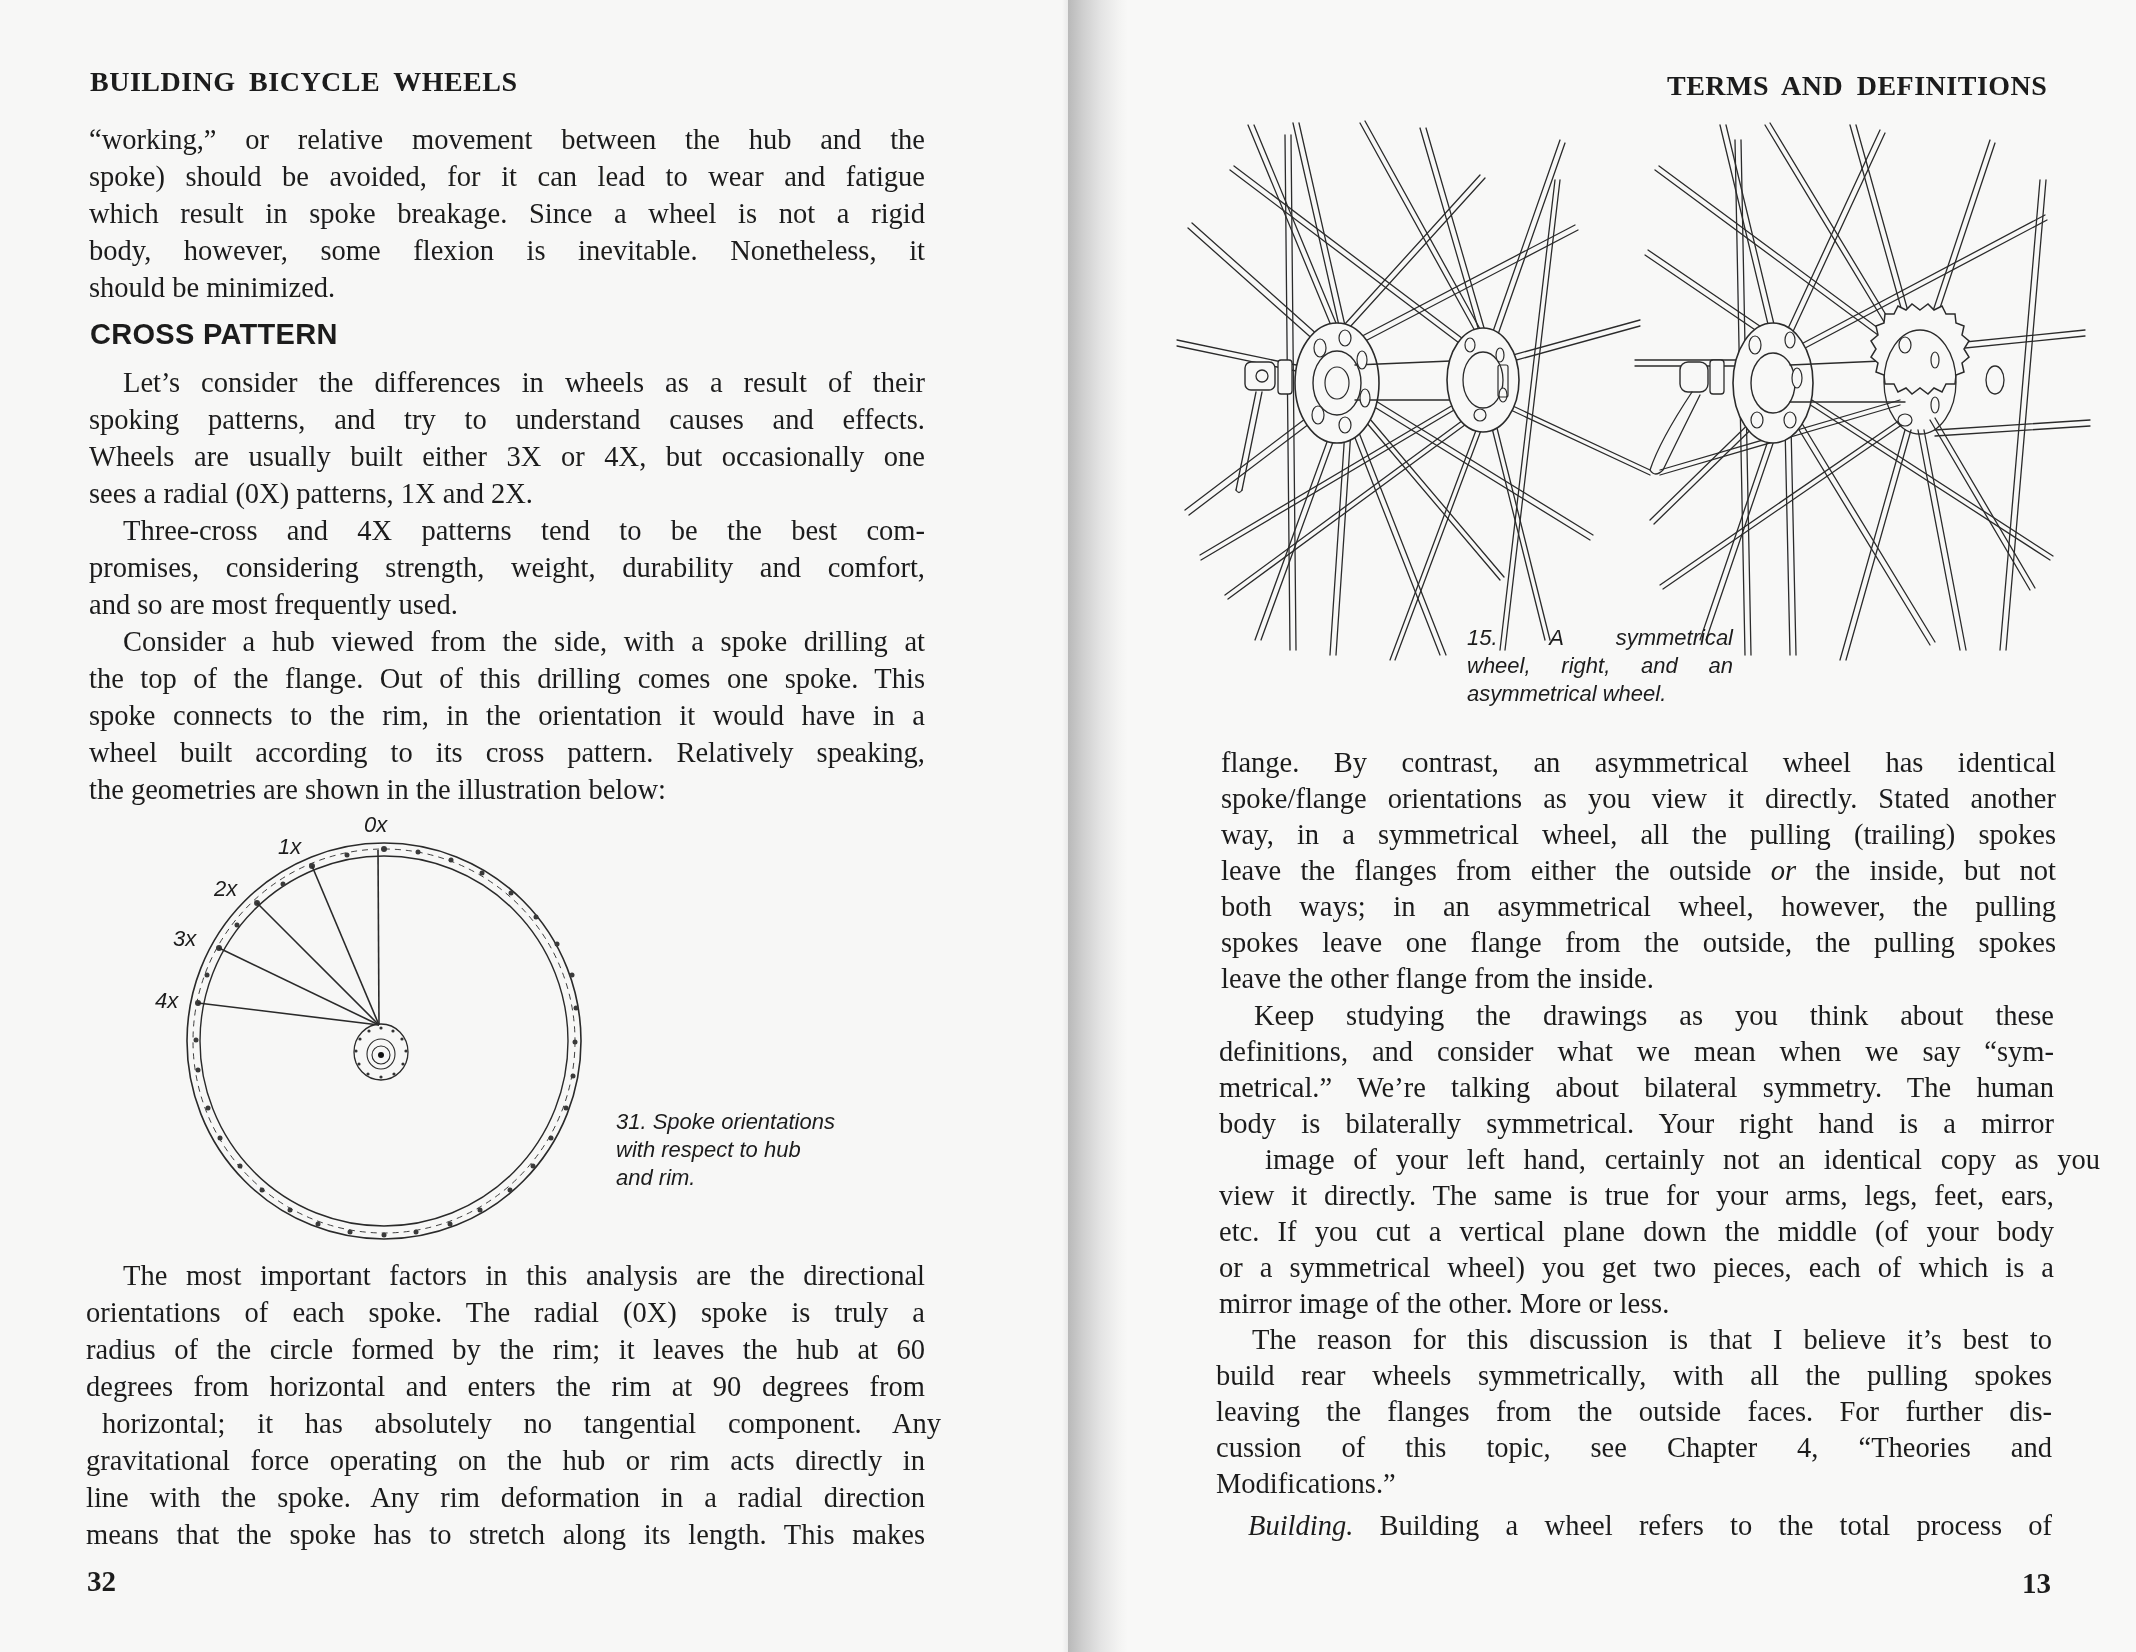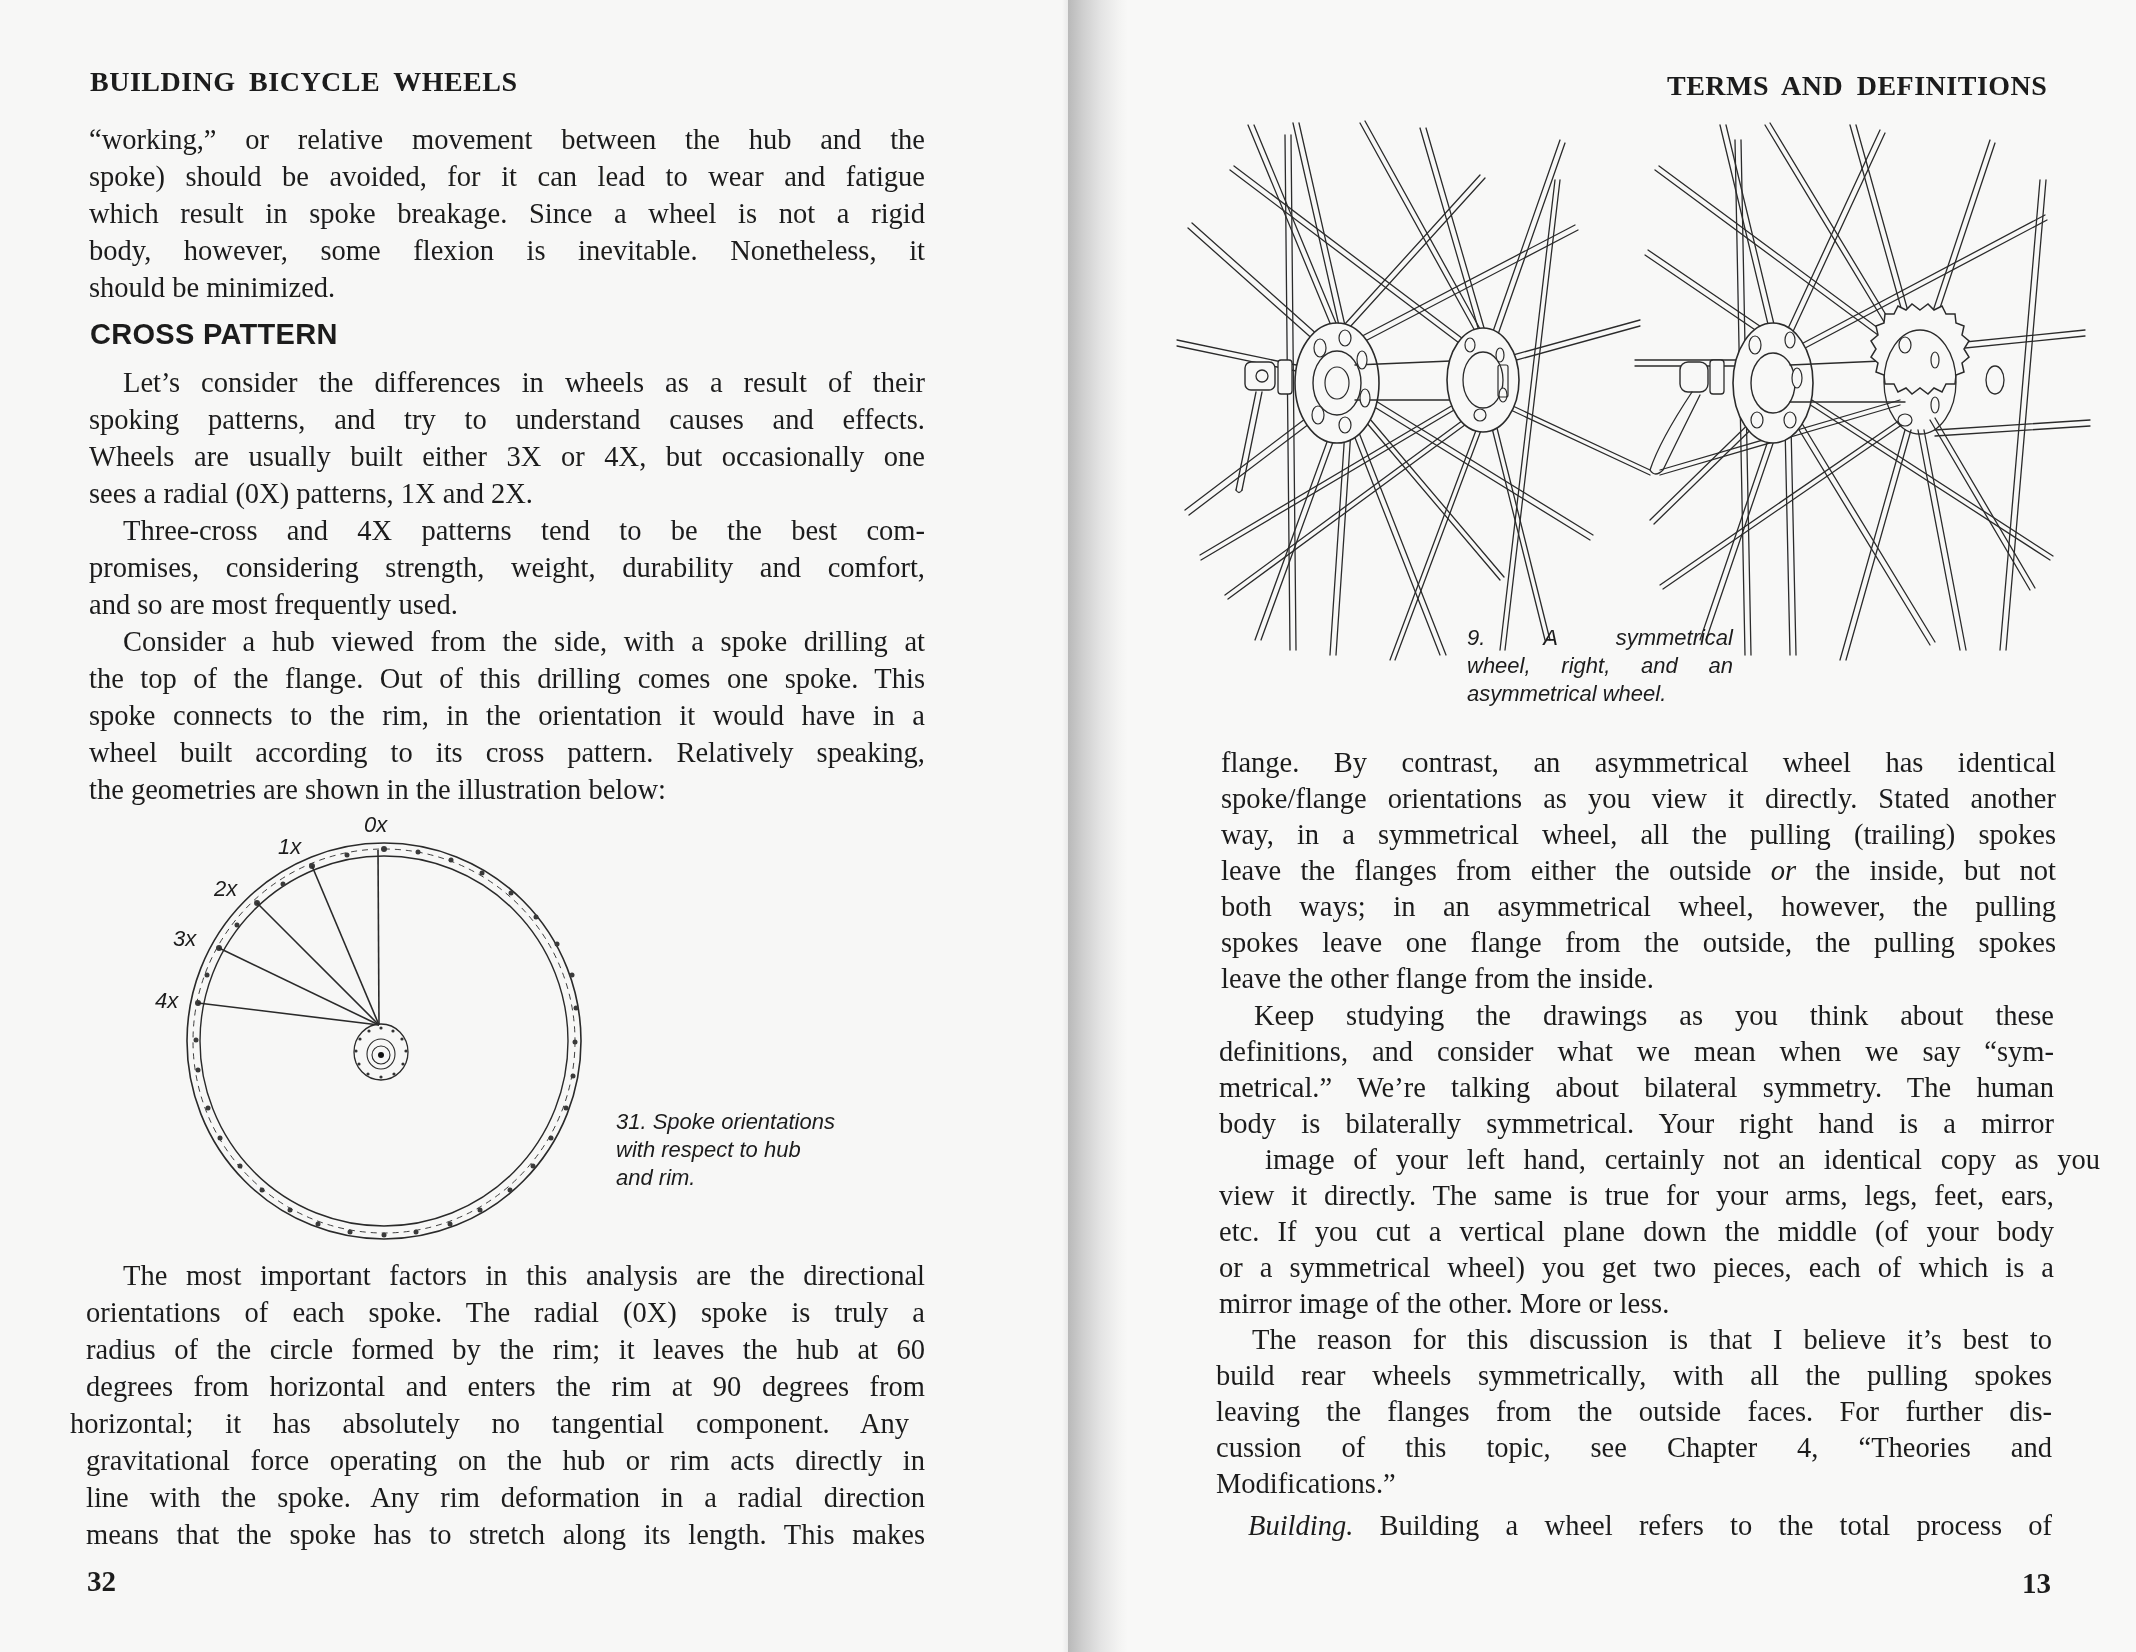--- a/index.html
+++ b/index.html
@@ -171,21 +171,21 @@
       <span class="cl last">with respect to hub</span>
       <span class="cl last">and rim.</span>
     </div>
   </div>
 
   <div>
     <div class="line" style="left:123px; top:1258px; width:802px;">The most important factors in this analysis are the directional</div>
     <div class="line" style="left:86px; top:1295px; width:839px;">orientations of each spoke. The radial (0X) spoke is truly a</div>
     <div class="line" style="left:86px; top:1332px; width:839px;">radius of the circle formed by the rim; it leaves the hub at 60</div>
     <div class="line" style="left:86px; top:1369px; width:839px;">degrees from horizontal and enters the rim at 90 degrees from</div>
-    <div class="line" style="left:70px; top:1406px; width:839px;">horizontal; it has absolutely no tangential component. Any</div>
+    <div class="line" style="left:102px; top:1406px; width:839px;">horizontal; it has absolutely no tangential component. Any</div>
     <div class="line" style="left:86px; top:1443px; width:839px;">gravitational force operating on the hub or rim acts directly in</div>
     <div class="line" style="left:86px; top:1480px; width:839px;">line with the spoke. Any rim deformation in a radial direction</div>
     <div class="line" style="left:86px; top:1517px; width:839px;">means that the spoke has to stretch along its length. This makes</div>
   </div>
 
   <div class="folio" style="left:87px; top:1565px;">32</div>
 </div>
 
 <div class="page page-right"></div>
 <div class="gutter-edge"></div>
@@ -295,21 +295,21 @@
       </g>
 
       <rect x="1680" y="362" width="28" height="30" rx="8" fill="#f8f8f7" stroke-width="1.4"></rect>
       <rect x="1710" y="360" width="14" height="34" rx="3" fill="#f8f8f7" stroke-width="1.3"></rect>
       <path d="M1692 392 Q1660 440 1650 470 Q1655 478 1663 470 Q1680 435 1700 395" stroke-width="1.3"></path>
       <ellipse cx="1995" cy="380" rx="9" ry="14" stroke-width="1.3"></ellipse>
     </g>
   </svg>
 
   <div class="caption" style="left:1467px; top:624px; width:266px;">
-    <span class="cl">9.  A  symmetrical</span>
+    <span class="cl">15.  A  symmetrical</span>
     <span class="cl">wheel, right, and an</span>
     <span class="cl last">asymmetrical wheel.</span>
   </div>
 
   <div>
     <div class="line" style="left:1221px; top:745px; width:835px;">flange. By contrast, an asymmetrical wheel has identical</div>
     <div class="line" style="left:1221px; top:781px; width:835px;">spoke/flange orientations as you view it directly. Stated another</div>
     <div class="line" style="left:1221px; top:817px; width:835px;">way, in a symmetrical wheel, all the pulling (trailing) spokes</div>
     <div class="line" style="left:1221px; top:853px; width:835px;"><span>leave the flanges from either the outside </span><em>or</em><span> the inside, but not</span></div>
     <div class="line" style="left:1221px; top:889px; width:835px;">both ways; in an asymmetrical wheel, however, the pulling</div>

